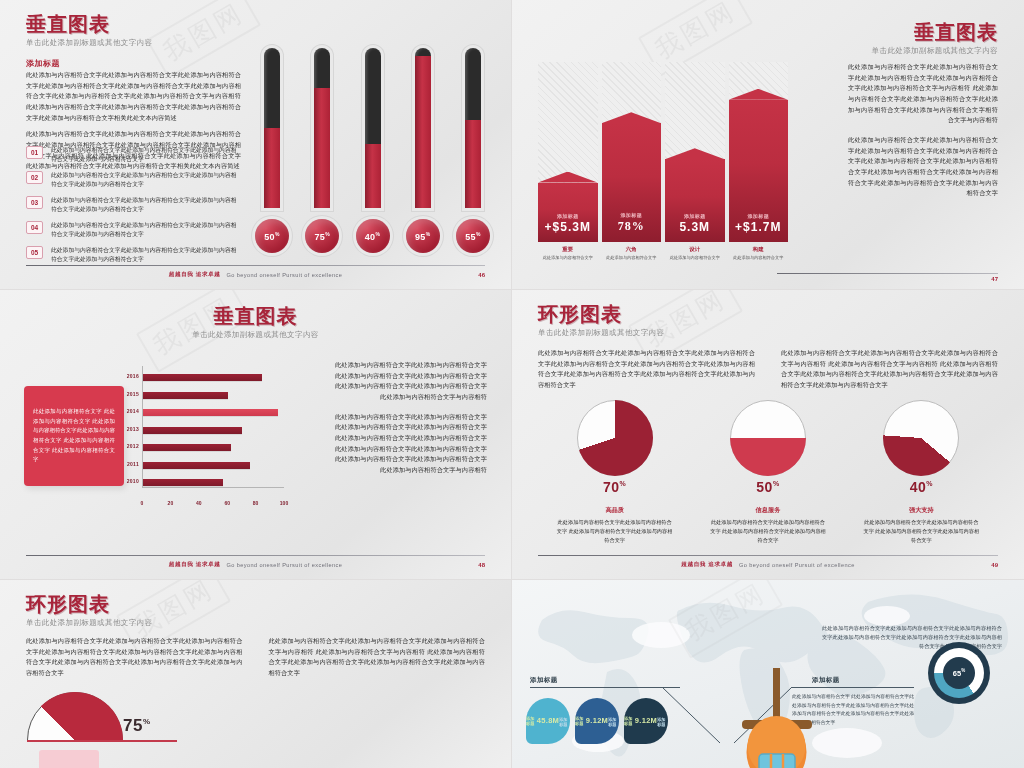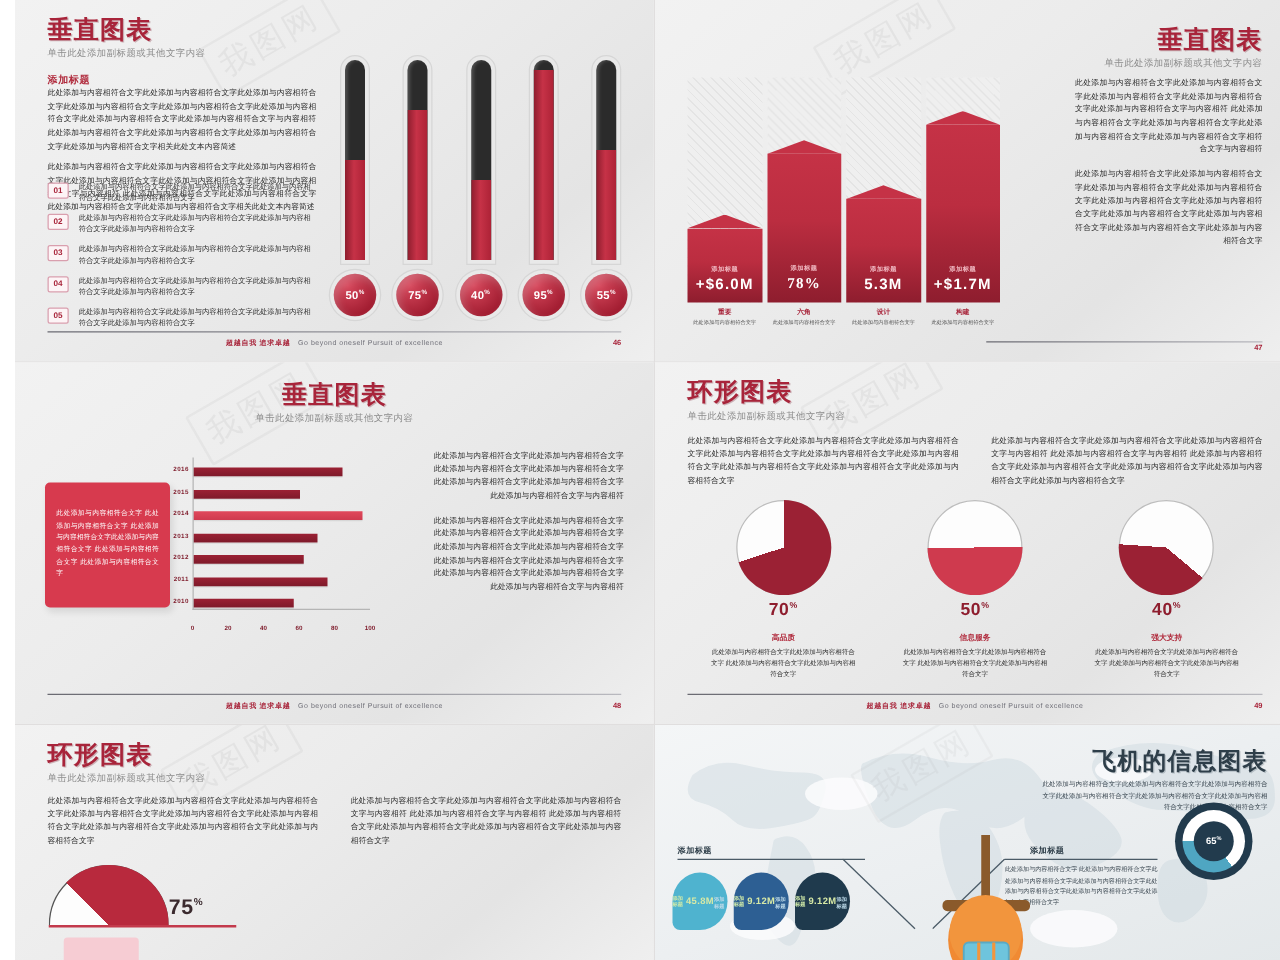--- a/index.html
+++ b/index.html
@@ -1,20 +1,20 @@
 <!DOCTYPE html>
 <html><head>
 <meta charset="utf-8">
 <style>
   * { box-sizing: border-box; margin:0; padding:0; }
   html,body { width:1024px; height:768px; background:#ffffff; overflow:hidden;
     font-family:"Liberation Sans","DejaVu Sans",sans-serif; }
 
   .grid { position:relative; width:839px; height:768px; display:grid;
-          grid-template-columns:512px 512px; grid-template-rows:290px 290px 188px;padding-left:12px; }
+          grid-template-columns:512px 512px; grid-template-rows:290px 290px 188px; }
 
   .slide { position:relative; overflow:hidden;
            background:linear-gradient(140deg,#f2f2f2 0%,#ececec 40%,#e4e4e4 75%,#efefef 100%); }
   .slide.sep-r { border-right:1px solid #e0dede; }
   .slide.sep-b { border-bottom:1px solid #e0dede; }
 
   
   .wm { position:absolute; pointer-events:none; opacity:.10; transform:rotate(-30deg);
         font-size:26px; color:#8a8a8a; letter-spacing:3px; white-space:nowrap;
         font-family:"DejaVu Sans",sans-serif; }
@@ -283,21 +283,21 @@
       <p class="body-text tj">此处添加与内容相符合文字此处添加与内容相符合文字此处添加与内容相符合文字此处添加与内容相符合文字此处添加与内容相符合文字与内容相符 此处添加与内容相符合文字此处添加与内容相符合文字此处添加与内容相符合文字此处添加与内容相符合文字相符合文字与内容相符</p>
       <p class="body-text tj">此处添加与内容相符合文字此处添加与内容相符合文字此处添加与内容相符合文字此处添加与内容相符合文字此处添加与内容相符合文字此处添加与内容相符合文字此处添加与内容相符合文字此处添加与内容相符合文字此处添加与内容相符合文字此处添加与内容相符合文字</p>
     </div>
 
     <div class="cols" id="cols">
       <div class="col">
         <div class="track"></div>
         <div class="bar" style="height: 33%;">
           <div class="cap">
             <div class="t">添加标题</div>
-            <div class="v">+$6.0M</div>
+            <div class="v">+$5.3M</div>
           </div>
         </div>
       </div>
       <div class="col">
         <div class="track"></div>
         <div class="bar" style="height: 66%; font-family: Liberation Serif, serif;">
           <div class="cap">
             <div class="t">添加标题</div>
             <div class="v">78%</div>
           </div>
@@ -506,23 +506,20 @@
         <path d="M412,108 q22,-6 28,12 t-6,30 -22,6 -10,-26 10,-22z"></path>
       </g>
     </svg>
     <div class="cloud" style="left:120px; top:42px; width:58px; height:26px;"></div>
     <div class="cloud" style="left:352px; top:26px; width:46px; height:20px;"></div>
     <div class="cloud" style="left:300px; top:148px; width:70px; height:30px;"></div>
     <div class="cloud" style="left:60px; top:150px; width:52px; height:22px;"></div>
 
     <div class="wm box" style="left:160px; top:10px; opacity:.08;">我图网</div>
 
-    <div class="s6-head">
-      <div class="s6-title">飞机的信息图表</div>
-    </div>
     <p class="s6-para">此处添加与内容相符合文字此处添加与内容相符合文字此处添加与内容相符合文字此处添加与内容相符合文字此处添加与内容相符合文字此处添加与内容相符合文字此处添加与内容相符合文字</p>
 
     <div class="s6-leftlab">添加标题</div>
     <div class="s6-leftline"></div>
     <svg style="position:absolute; left:150px; top:107px; width:60px; height:58px;" viewBox="0 0 60 58">
       <line x1="0" y1="0" x2="58" y2="56" stroke="#4a5a66" stroke-width="1"></line>
     </svg>
 
     <div class="s6-rightlab">添加标题</div>
     <div class="s6-rightline"></div>

